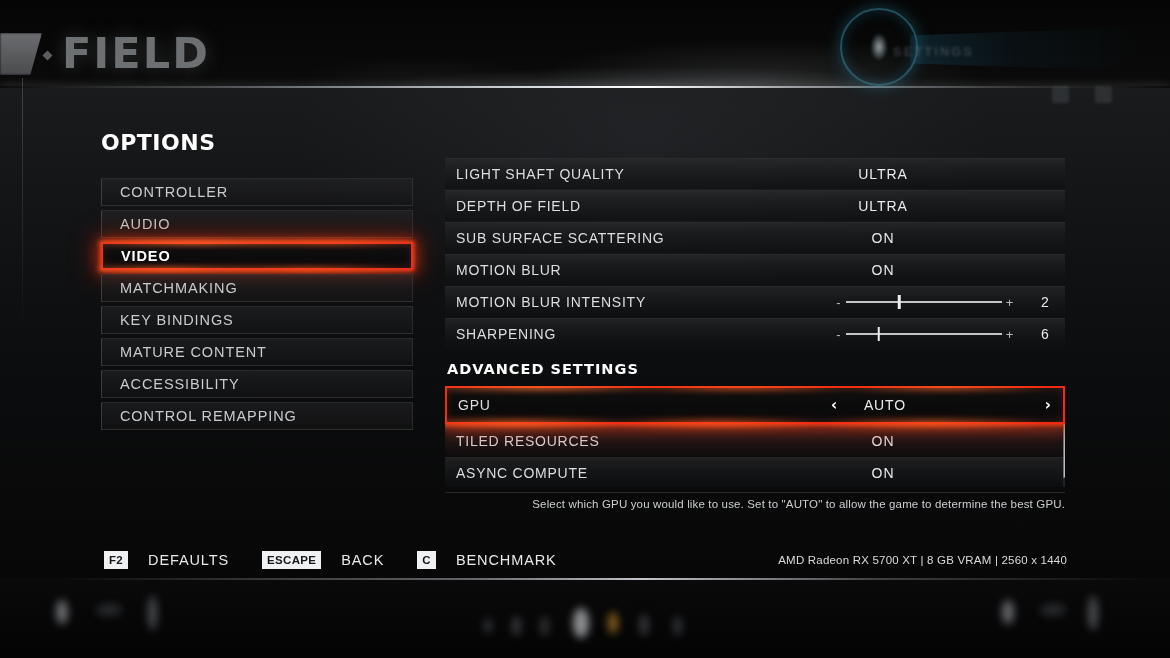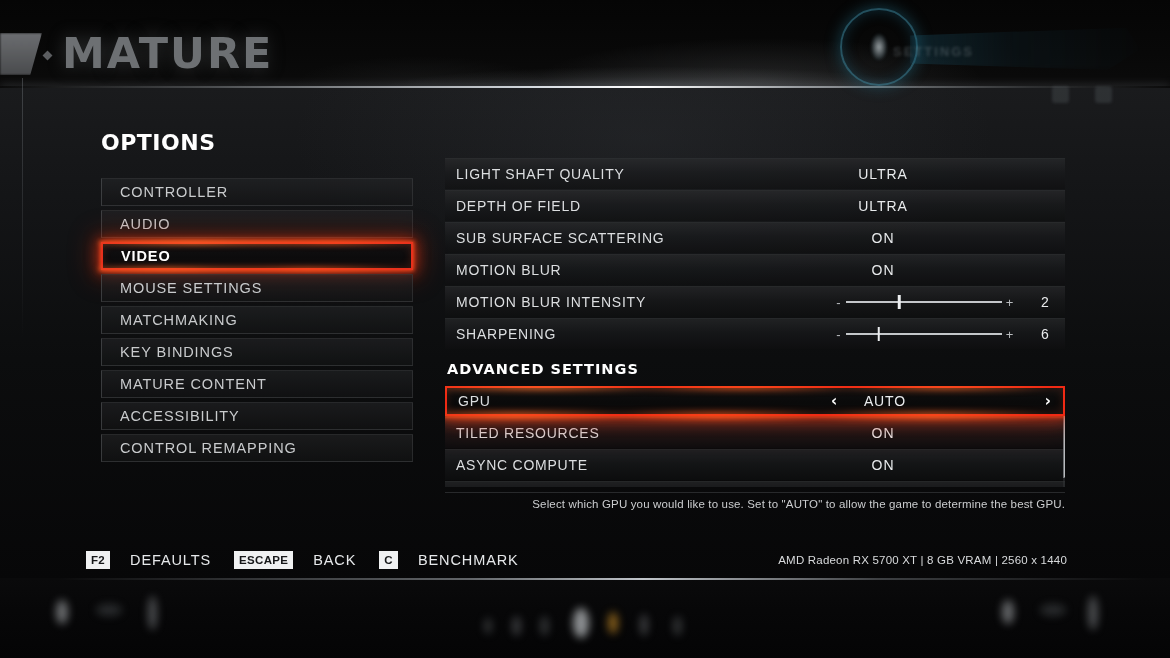--- a/index.html
+++ b/index.html
@@ -183,21 +183,21 @@
   }
 
   
   #adv-heading {
     font-size:14.5px; font-weight:bold; letter-spacing:1px; color:#ffffff;
     margin:12px 0 9px 2px; font-family:"DejaVu Sans", sans-serif;
   }
 
   
   .srow.selected {
-    height:30px; border-top:none;
+    height:38px; border-top:none;
     background:linear-gradient(180deg,#111011 0%,#0a0a0a 55%,#0e0c0c 100%);
     border:2px solid #f02a14;
     box-shadow:
       0 0 4px 1px rgba(255,70,28,.95),
       0 0 15px 4px rgba(238,52,16,.60),
       0 0 30px 9px rgba(195,36,10,.32),
       inset 0 0 10px rgba(255,85,40,.16);
     z-index:3;
   }
   .srow.selected::before {
@@ -237,21 +237,21 @@
     margin-top:5px; padding-top:5px;
     border-top:1px solid rgba(100,103,107,.35);
     font-size:11.5px; color:#cbcdcf; letter-spacing:.15px;text-align:right;
   }
 
   
   #bottombar {
     position:absolute; left:0; top:540px; width:100%; height:40px; z-index:7;
     display:flex; align-items:center;
   }
-  #hints { position:absolute; left:86px; display:flex; align-items:center; gap:8px; }
+  #hints { position:absolute; left:104px; display:flex; align-items:center; gap:18px; }
   .hint { display:flex; align-items:center; margin-right:15px; }
   .keycap {
     background:#f0f1f2; color:#17181a; font-size:11.5px; font-weight:bold;
     padding:2px 5px; min-width:17px; text-align:center; letter-spacing:.3px;
     font-family:"Liberation Sans", sans-serif; line-height:1.25;
   }
   .hint .htxt { margin-left:20px; font-size:14.5px; letter-spacing:.9px; color:#e6e8ea; }
   #gpuinfo {
     position:absolute; right:103px; font-size:11.5px; color:#d9dbdd; letter-spacing:.2px;
   }
@@ -289,37 +289,34 @@
   <div class="hud-bar"></div>
   <div class="hud-text">SETTINGS</div>
   <div class="hud-icons">
     <span></span>
     <span></span>
   </div>
 </div>
 
 <div id="header">
   <div class="crumb-dot"></div>
-  <div id="page-title">MATURE</div>
+  <div id="page-title">FIELD</div>
 </div>
 
 <div id="sidebar">
   <div id="options-heading">OPTIONS</div>
   <div id="sidebar-list">
       <div class="side-item">
         <span>CONTROLLER</span>
       </div>
       <div class="side-item">
         <span>AUDIO</span>
       </div>
       <div class="side-item selected">
         <span>VIDEO</span>
-      </div>
-      <div class="side-item">
-        <span>MOUSE SETTINGS</span>
       </div>
       <div class="side-item">
         <span>MATCHMAKING</span>
       </div>
       <div class="side-item">
         <span>KEY BINDINGS</span>
       </div>
       <div class="side-item">
         <span>MATURE CONTENT</span>
       </div>

